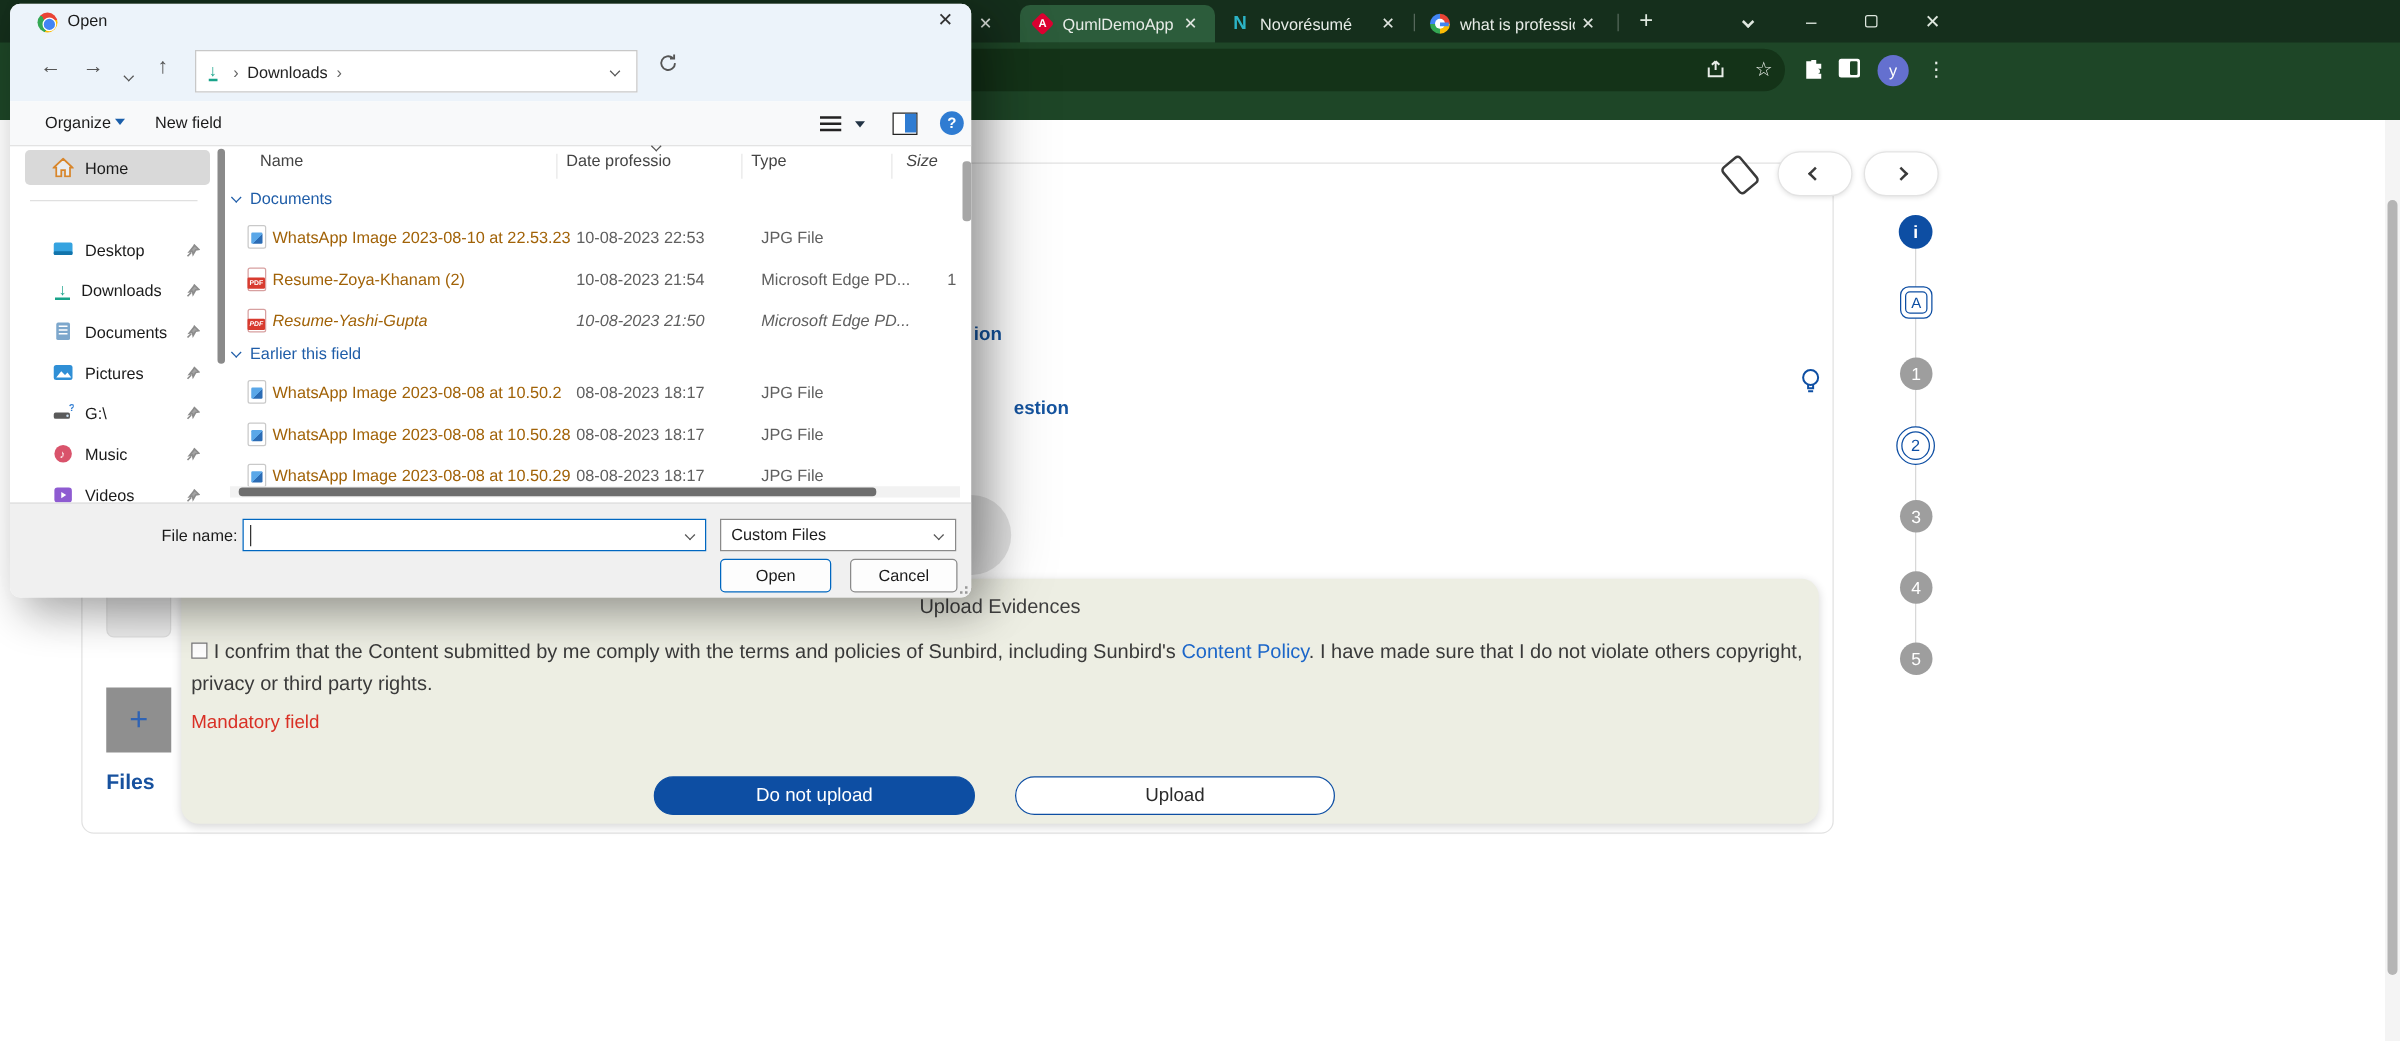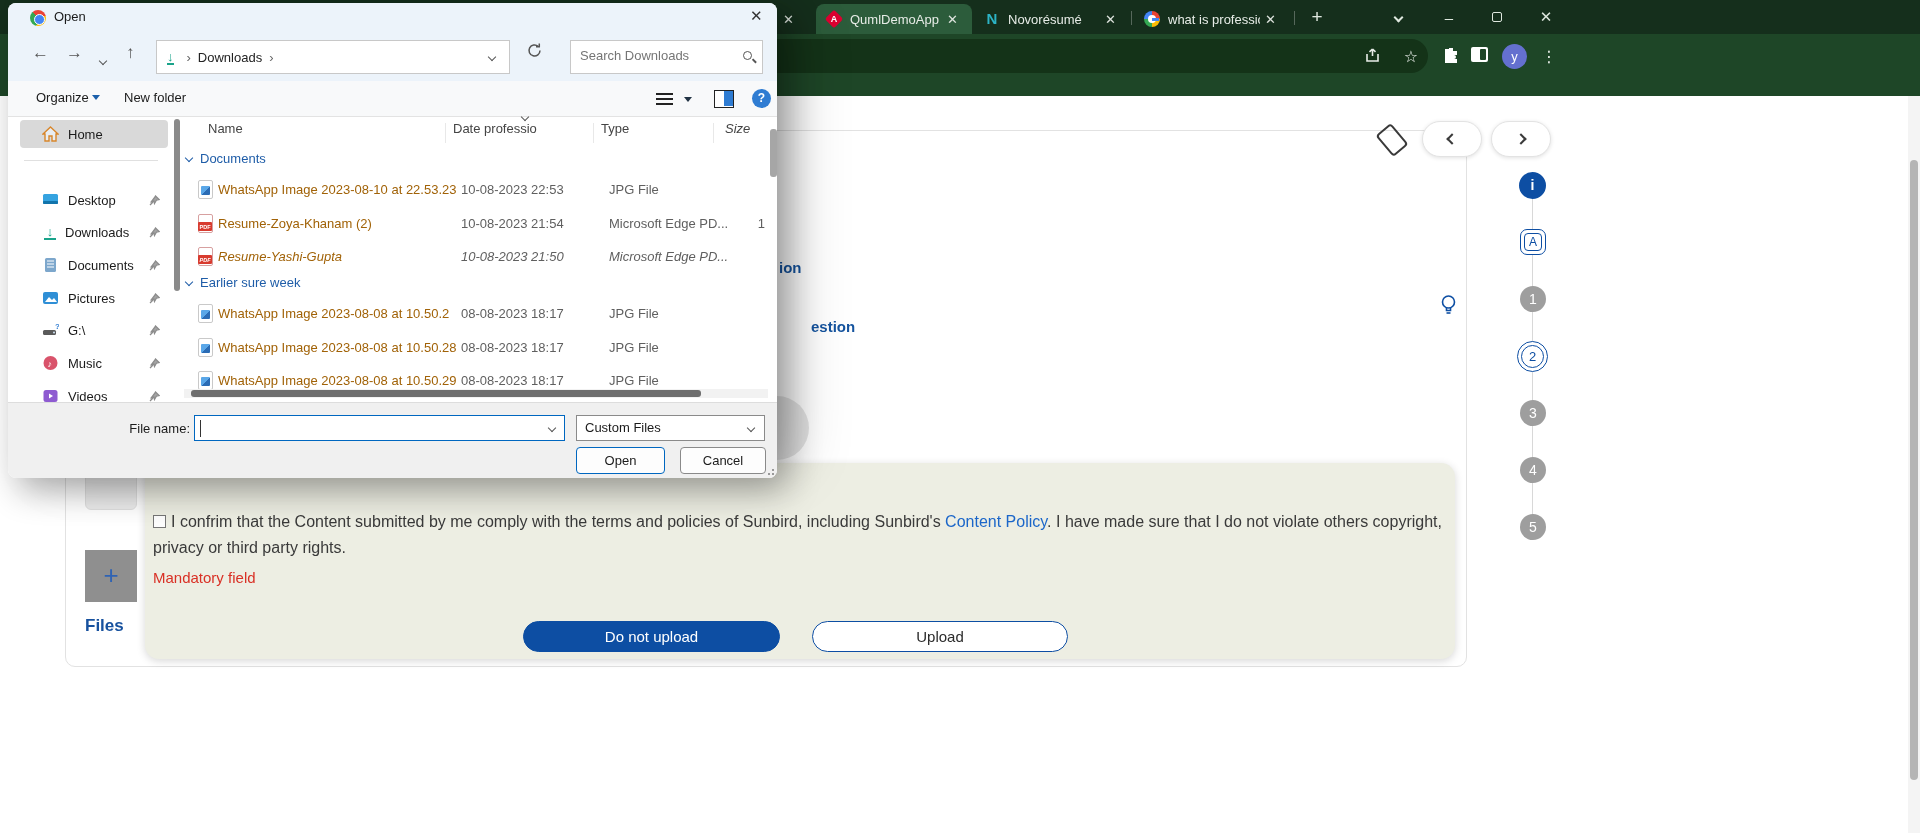--- a/index.html
+++ b/index.html
@@ -217,20 +217,21 @@
       </div>
     <div class="step step-gray" style="left:1520px;top:304px;"><span>3</span></div>
     <div class="step step-gray" style="left:1520px;top:361px;"><span>4</span></div>
     <div class="step step-gray" style="left:1520px;top:418px;"><span>5</span></div>
 
     <div class="tile1"></div>
     <div class="tile-add">+</div>
     <div class="files-label">Files</div>
 
     <div class="upload-panel">
+      <div class="up-title">Upload Evidences</div>
       <div class="consent">
         <span class="cb"></span><span>I confrim that the Content submitted by me comply with the terms and policies of Sunbird, including Sunbird's </span><a href="#">Content Policy</a><span>. I have made sure that I do not violate others copyright, privacy or third party rights.</span>
       </div>
       <div class="mandatory">Mandatory field</div>
       <div class="pill-btn pill-primary" style="left:378px;width:257px;">Do not upload</div>
       <div class="pill-btn pill-outline" style="left:667px;width:256px;">Upload</div>
     </div>
 
     <div class="page-scroll">
         <div class="page-thumb"></div>
@@ -254,28 +255,24 @@
       <span>Downloads</span>
       <span class="crumb-sep">›</span>
       <span style="margin-left:auto;margin-right:14px;" class="schev"></span>
     </div>
     <div class="nav-arrow" style="left:518px;top:39px;">
       <svg width="17" height="17" viewBox="0 0 17 17">
           <path d="M14 8.5a5.5 5.5 0 1 1-1.8-4.1" fill="none" stroke="#555" stroke-width="1.5"></path>
           <path d="M13.3 1.5v3.3h-3.3" fill="none" stroke="#555" stroke-width="1.5"></path>
         </svg>
     </div>
-    <div class="search-box">
-      <input placeholder="Search Downloads" style="">
-      <span class="mag"></span>
-    </div>
 
     <div class="cmdbar">
       <div class="cmd-label" style="left:28px;"><span>Organize</span> <span class="tri-down" style="display:inline-block;position:static;vertical-align:2px;border-top-color:#1b5faa;"></span></div>
-      <div class="cmd-label" style="left:116px;">New folder</div>
+      <div class="cmd-label" style="left:116px;">New field</div>
       <div class="burger"></div>
       <div class="tri-down" style="left:676px;top:16px;"></div>
       <div class="pane-ico"></div>
       <div class="help-ico">?</div>
     </div>
 
     <div class="side-item home-sel" style="top:117px;">
       <span class="sico">
         <svg width="17" height="16" viewBox="0 0 17 16">
             <path d="M8.5 1 L16 8 h-2 v7 h-4 v-5 h-3 v5 H3 V8 H1 z" fill="#e8edf2" stroke="#d8862b" stroke-width="1.4"></path>
@@ -398,21 +395,21 @@
     </div>
     <div class="frow" style="top:239px;font-style:italic;">
       <span class="ico-pdf"></span>
       <span class="fname">Resume-Yashi-Gupta</span>
       <span class="fdate">10-08-2023 21:50</span>
       <span class="ftype">Microsoft Edge PD...</span>
     </div>
 
     <div class="grp" style="top:272px;">
         <span class="gchev"></span>
-        <span>Earlier sure week</span>
+        <span>Earlier this field</span>
       </div>
 
     <div class="frow" style="top:296px;">
       <span class="ico-jpg"></span>
       <span class="fname">WhatsApp Image 2023-08-08 at 10.50.2</span>
       <span class="fdate">08-08-2023 18:17</span>
       <span class="ftype">JPG File</span>
     </div>
     <div class="frow" style="top:330px;">
       <span class="ico-jpg"></span>

